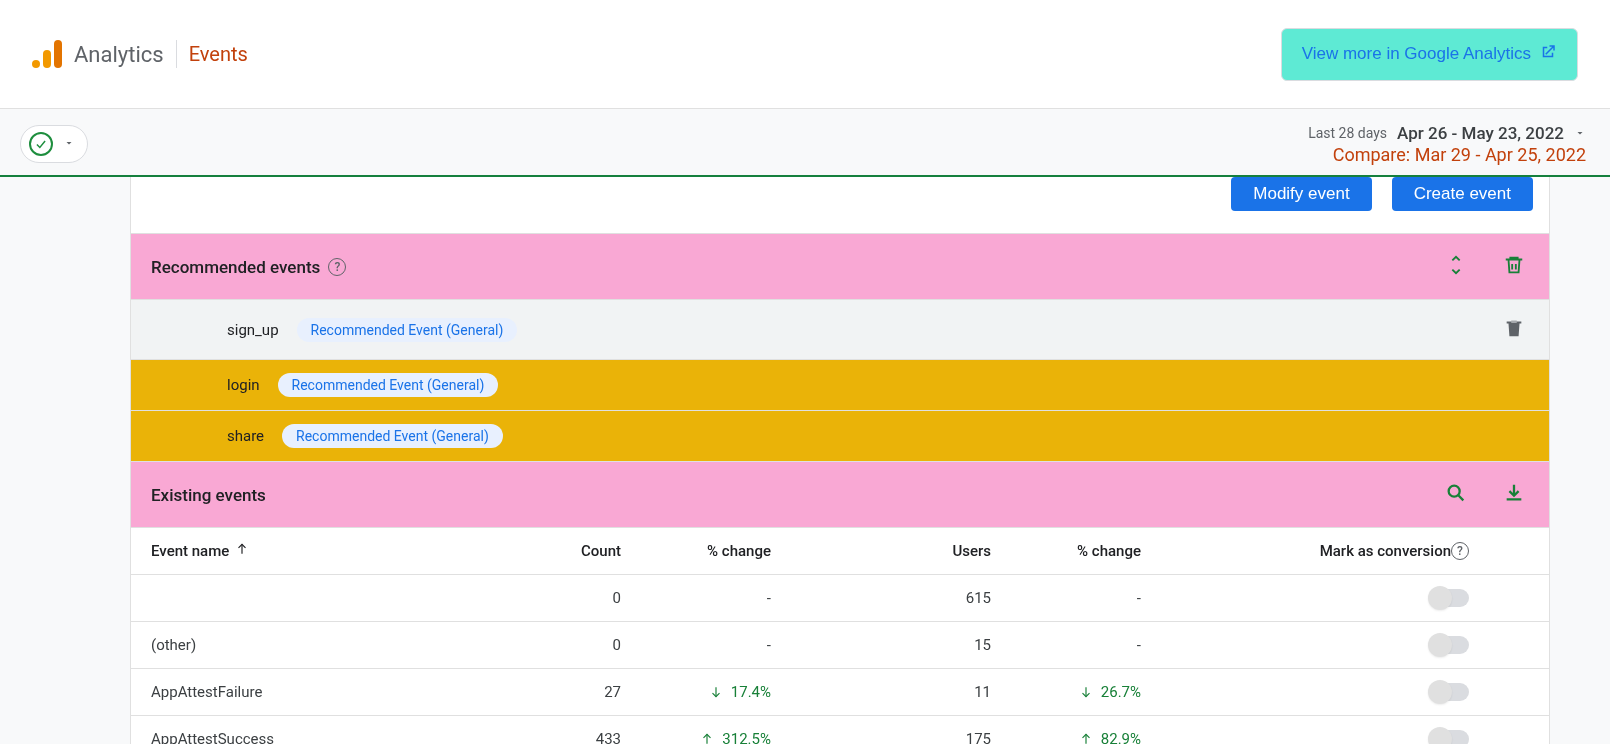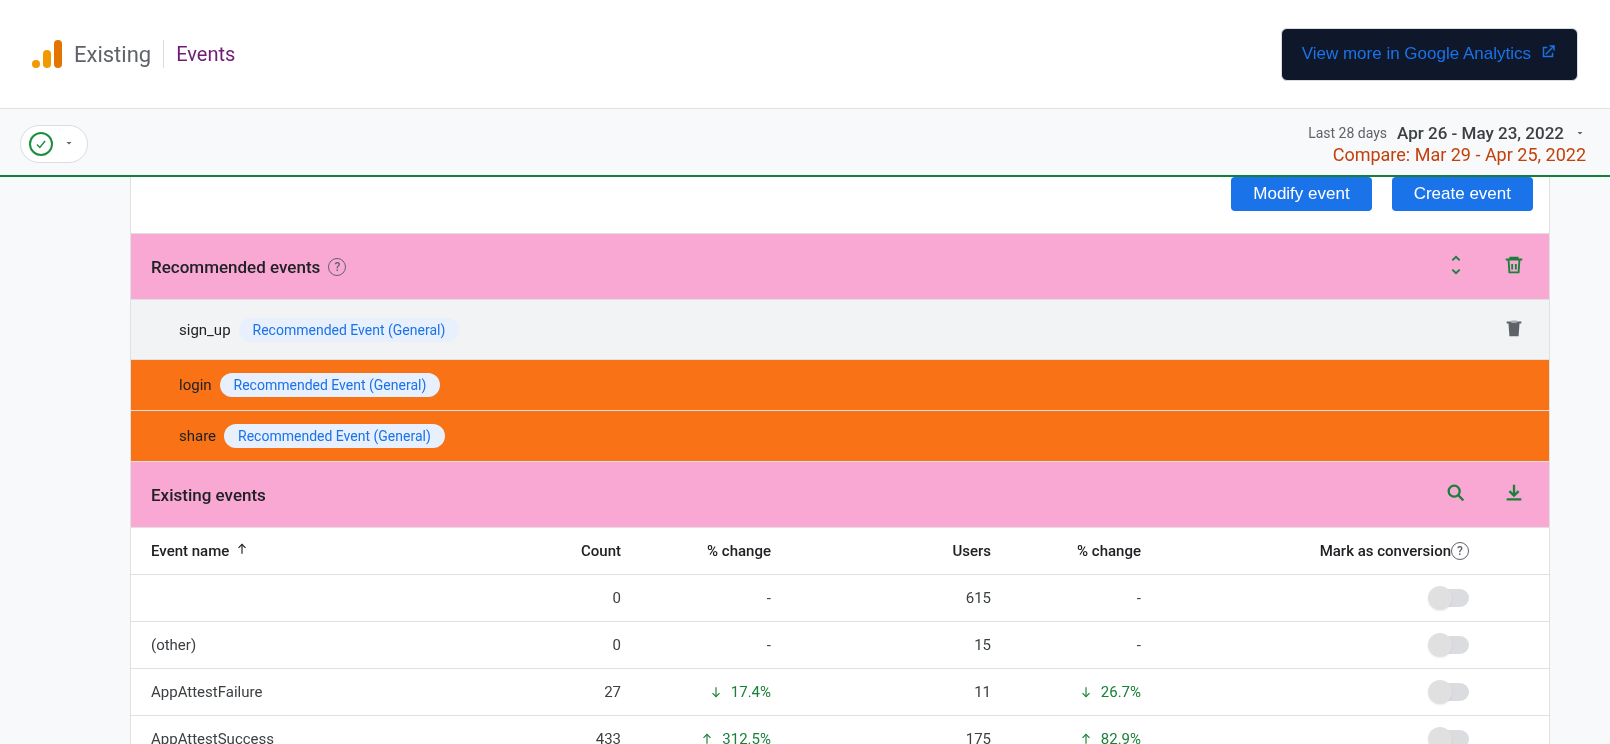--- a/index.html
+++ b/index.html
@@ -46,34 +46,34 @@
   .brand-title {
     font-size: 22px;
     color: #5f6368;
     font-weight: 400;
   }
   .brand-sep {
     width: 1px; height: 28px; background: #dadce0;
   }
   .brand-sub {
     font-size: 20px;
-    color: #701a75;
+    color: #c2410c;
     font-weight: 400;
   }
   .view-more-btn {
     display: flex;
     align-items: center;
     gap: 8px;
     border: 1px solid #dadce0;
     border-radius: 6px;
     padding: 14px 20px;
     color: #1a73e8;
     font-size: 17px;
     font-weight: 500;
-    background: #0f172a;
+    background: #5eead4;
     cursor: pointer;
   }
   .open-icon svg { width: 18px; height: 18px; fill: #1a73e8; }
 
   .subbar {
     display: flex;
     align-items: center;
     justify-content: space-between;
     padding: 14px 24px 10px 20px;
     border-bottom: 2px solid #15803d;
@@ -144,30 +144,30 @@
   .help-icon {
     width: 18px; height: 18px; border: 1.5px solid #5f6368; border-radius: 50%;
     display: inline-flex; align-items: center; justify-content: center;
     font-size: 12px; color: #5f6368; font-weight: 500;
   }
   .hdr-actions { display: flex; gap: 28px; }
   .ico-btn { background: none; border: none; cursor: pointer; padding: 4px; }
   .ico-btn svg { width: 22px; height: 22px; }
 
   .rec-row {
-    background: #f97316;
+    background: #eab308;
     border: 1px solid #e0e0e0;
     border-top: none;
     padding: 13px 20px 13px 48px;
     display: flex;
     align-items: center;
     justify-content: space-between;
   }
   .rec-row.hover { background: #f1f3f4; }
-  .rec-left { display: flex; align-items: center; gap: 8px; }
+  .rec-left { display: flex; align-items: center; gap: 18px; margin-left: 48px; }
   .rec-name { font-size: 15px; color: #202124; }
   .chip {
     background: #e8f0fe;
     color: #1a73e8;
     border-radius: 999px;
     padding: 4px 14px;
     font-size: 14px;
   }
   .trash-btn svg { fill: #5f6368; }
 
@@ -218,21 +218,21 @@
 </head>
 <body>
 
 <div class="topbar">
   <div class="brand">
     <div class="logo">
       <div class="dot"></div>
         <div class="bar1"></div>
         <div class="bar2"></div>
     </div>
-    <div class="brand-title">Existing</div>
+    <div class="brand-title">Analytics</div>
     <div class="brand-sep"></div>
     <div class="brand-sub">Events</div>
   </div>
   <button class="view-more-btn">
     <span>View more in Google Analytics</span>
     <span class="open-icon">
       <svg viewBox="0 0 24 24">
           <path d="M14 3h7v7h-2V6.41l-9.29 9.3-1.42-1.42 9.3-9.29H14V3zM5 5h6v2H7v10h10v-4h2v6H5V5z"></path>
         </svg>
     </span>

